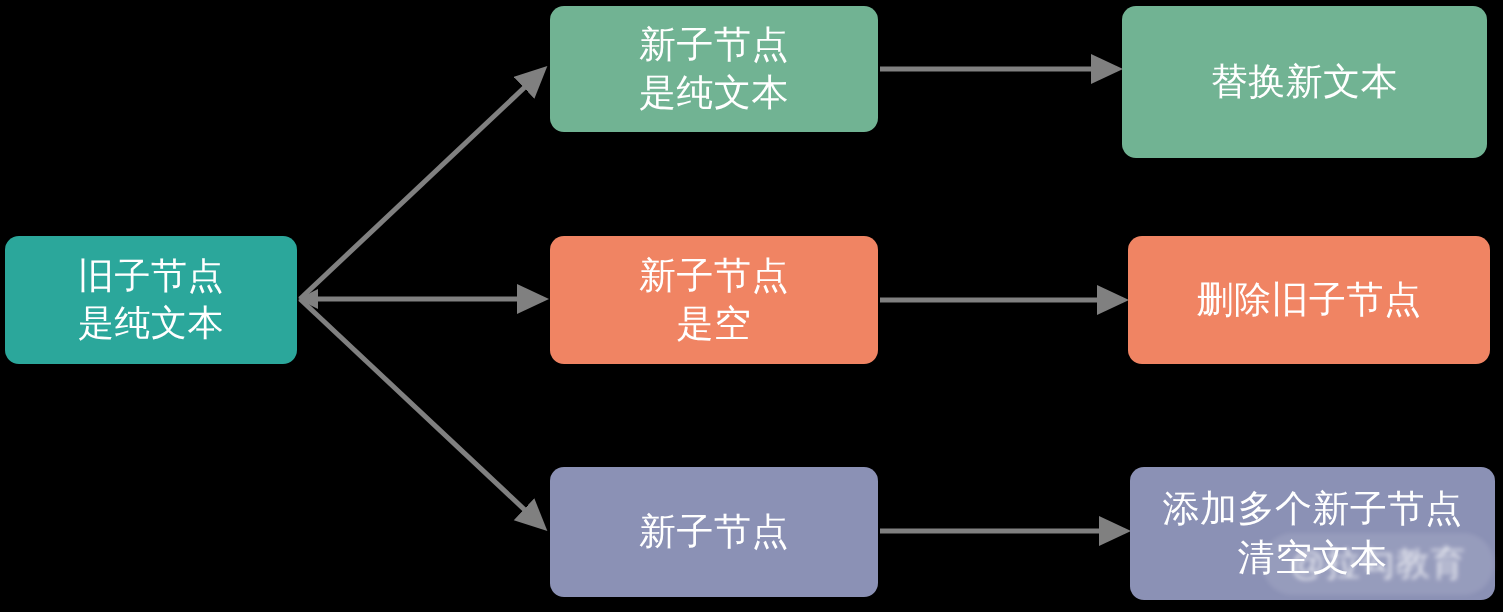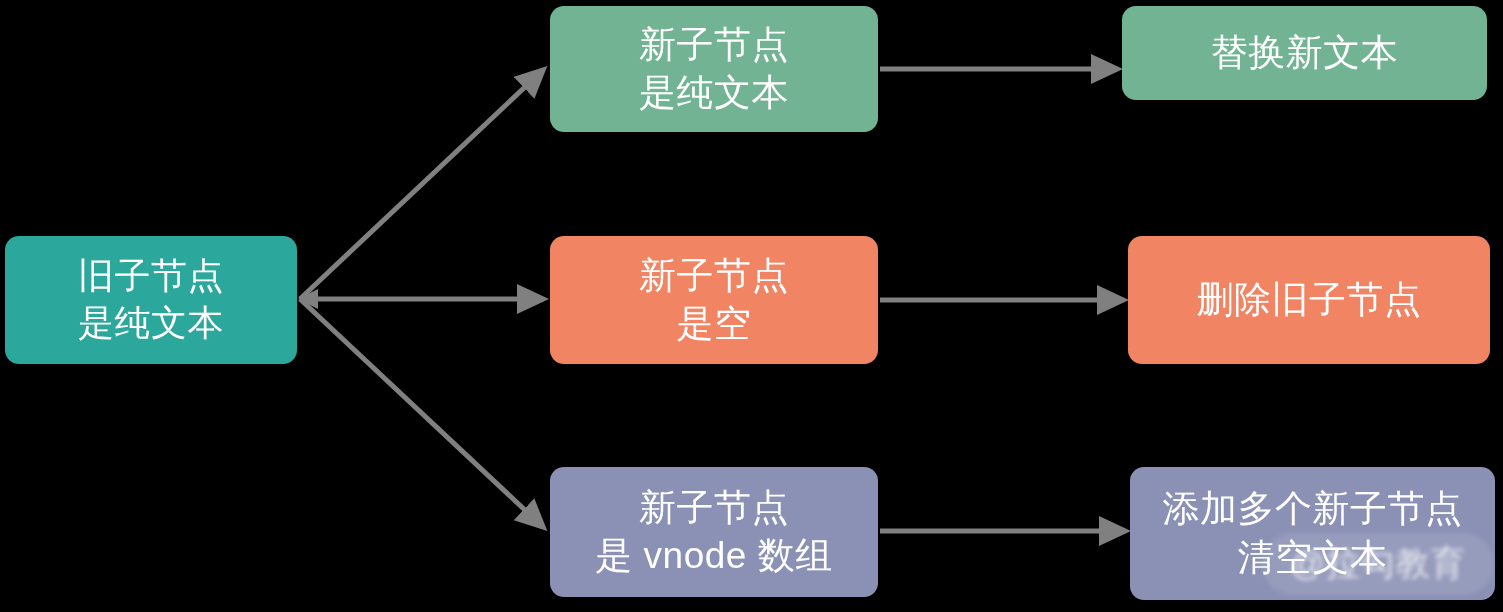--- a/index.html
+++ b/index.html
@@ -36,21 +36,21 @@
   
   #node-root {
     left: 5px; top: 236px; width: 292px; height: 128px;
     font-size: 36px;
   }
   
   #node-new-text   { left: 550px; top: 6px;   width: 328px; height: 126px; }
   #node-new-empty  { left: 550px; top: 236px; width: 328px; height: 128px; }
   #node-new-vnodes { left: 550px; top: 467px; width: 328px; height: 130px; }
   
-  #node-replace-text { left: 1122px; top: 6px;   width: 365px; height: 94px; }
+  #node-replace-text { left: 1122px; top: 6px;   width: 365px; height: 152px; }
   #node-remove-old   { left: 1128px; top: 236px; width: 362px; height: 128px; }
   #node-clear-add    { left: 1130px; top: 467px; width: 365px; height: 133px; }
 
   .edges {
     position: absolute;
     left: 0; top: 0;
     width: 1503px; height: 612px;
     z-index: 2;
   }
 
@@ -119,21 +119,20 @@
     <span class="line">新子节点</span>
     <span class="line">是空</span>
   </div>
 
   <div class="node" id="node-remove-old" style="background-color: rgb(240, 132, 99);">
     <span class="line">删除旧子节点</span>
   </div>
 
   <div class="node" id="node-new-vnodes" style="background-color: rgb(139, 145, 181);">
     <span class="line">新子节点</span>
-    <span class="line">是 vnode 数组</span>
   </div>
 
   <div class="node" id="node-clear-add" style="background-color: rgb(139, 145, 181);">
     <span class="line">添加多个新子节点</span>
     <span class="line">清空文本</span>
   </div>
 
   <div id="watermark">@拉勾教育</div>
 
 </div>

